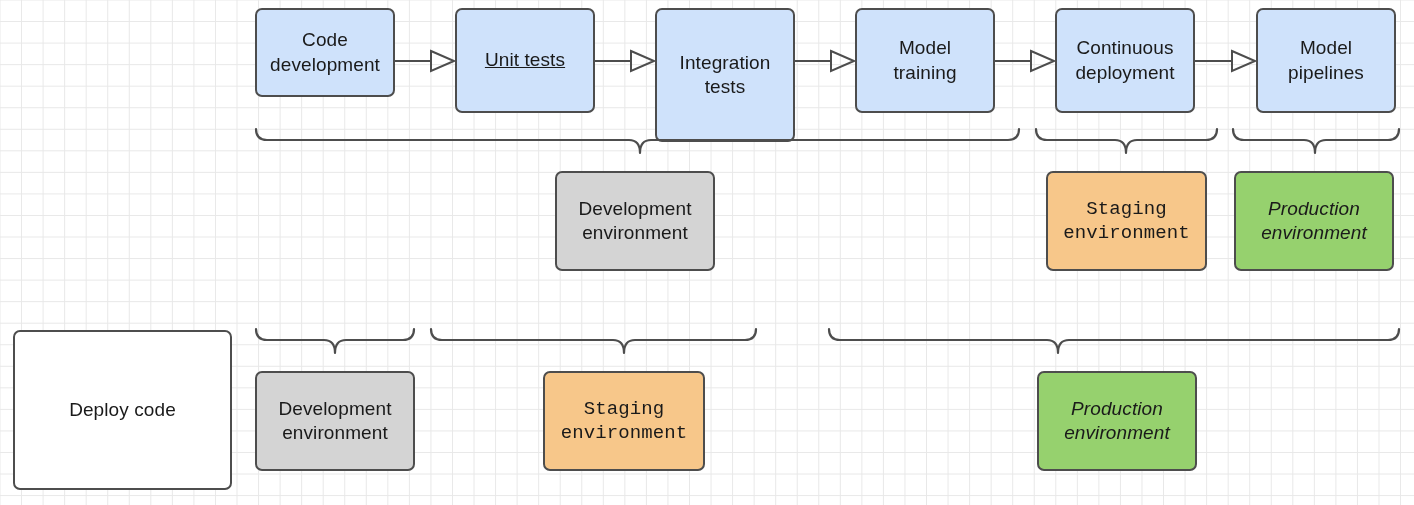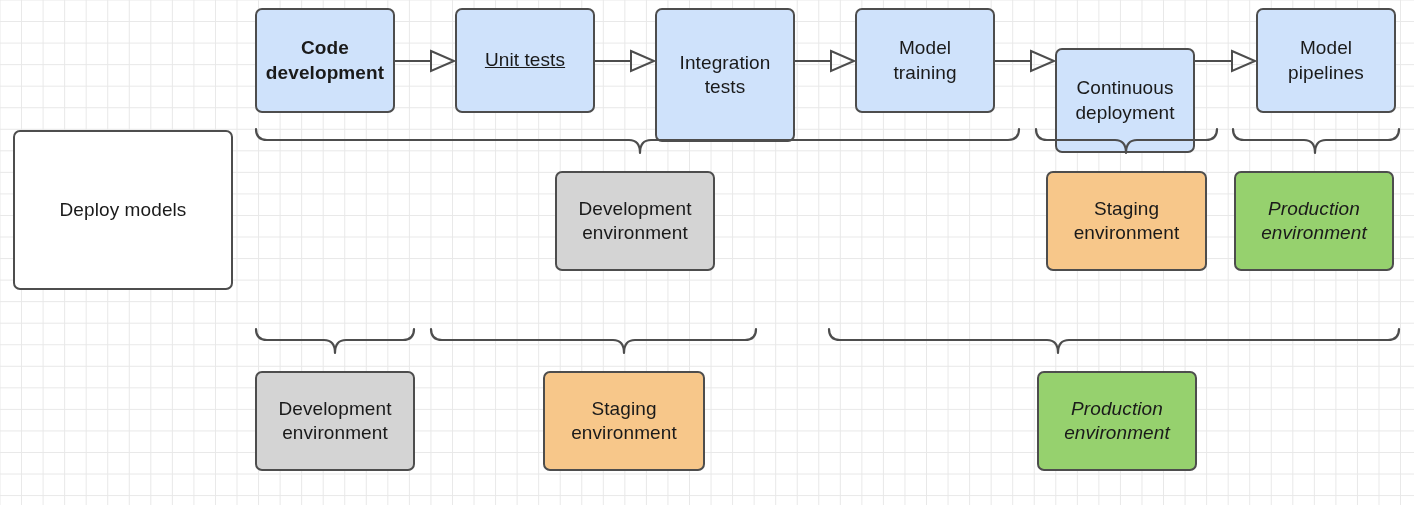--- a/index.html
+++ b/index.html
@@ -32,46 +32,46 @@
     text-align: center;
     color: #1a1a1a;
     font-size: 19px;
     line-height: 1.28;
     letter-spacing: 0.1px;
     white-space: pre-line;
   }
   .node-blue   { background: #cfe2fb; }
   .node-white  { background: #ffffff; }
   .node-gray   { background: #d4d4d4; }
-  .node-orange { background: #f7c78a; }
+  .node-orange { background: #f7c78a; font-family: Liberation Mono, monospace; }
   .node-green  { background: #96d16e; font-style: italic; }
   .arrowhead {
     position: absolute;
     overflow: visible;
   }
   .arrowhead svg { display: block; overflow: visible; }
 
   .brace {
     position: absolute;
     overflow: visible;
   }
   .brace svg { display: block; overflow: visible; }
 </style>
 </head>
 <body>
 
 <div id="canvas">
-    <div class="node node-blue" style="left: 255px; top: 8px; width: 140px; height: 105px; font-weight: bold;">Code
+    <div class="node node-blue" style="left: 255px; top: 8px; width: 140px; height: 89px;">Code
 development</div>
     <div class="node node-blue" style="left: 455px; top: 8px; width: 140px; height: 105px; text-decoration: underline;">Unit tests</div>
     <div class="node node-blue" style="left: 655px; top: 8px; width: 140px; height: 134px;">Integration
 tests</div>
     <div class="node node-blue" style="left: 855px; top: 8px; width: 140px; height: 105px;">Model
 training</div>
-    <div class="node node-blue" style="left: 1055px; top: 8px; width: 140px; height: 105px; margin-top: 40px;">Continuous
+    <div class="node node-blue" style="left: 1055px; top: 8px; width: 140px; height: 105px;">Continuous
 deployment</div>
     <div class="node node-blue" style="left: 1256px; top: 8px; width: 140px; height: 105px;">Model
 pipelines</div>
     <div class="arrowhead" style="left: 395px; top: 49px; width: 60px; height: 24px;">
       <svg width="60" height="24" viewBox="0 0 60 24">
         <path d="M0 12 L36 12" stroke="#4d4d4d" stroke-width="2" fill="none"></path>
         <path d="M36 2 L59 12 L36 22 Z" stroke="#4d4d4d" stroke-width="2" fill="none" stroke-linejoin="miter"></path>
       </svg>
     </div>
     <div class="arrowhead" style="left: 595px; top: 49px; width: 60px; height: 24px;">
@@ -91,21 +91,20 @@
         <path d="M0 12 L36 12" stroke="#4d4d4d" stroke-width="2" fill="none"></path>
         <path d="M36 2 L59 12 L36 22 Z" stroke="#4d4d4d" stroke-width="2" fill="none" stroke-linejoin="miter"></path>
       </svg>
     </div>
     <div class="arrowhead" style="left: 1195px; top: 49px; width: 61px; height: 24px;">
       <svg width="61" height="24" viewBox="0 0 61 24">
         <path d="M0 12 L37 12" stroke="#4d4d4d" stroke-width="2" fill="none"></path>
         <path d="M37 2 L60 12 L37 22 Z" stroke="#4d4d4d" stroke-width="2" fill="none" stroke-linejoin="miter"></path>
       </svg>
     </div>
-    <div class="node node-white" style="left: 13px; top: 130px; width: 220px; height: 160px;">Deploy models</div>
     <div class="brace" style="left: 255px; top: 128px; width: 765px; height: 34px;">
       <svg width="765" height="34" viewBox="0 0 765 34">
         <path d="M1,1 Q1,12 12,12 L374,12 Q385,12 385,25 Q385,12 396,12 L753,12 Q764,12 764,1" fill="none" stroke="#4d4d4d" stroke-width="2.2" stroke-linecap="round" stroke-linejoin="round"></path>
       </svg>
     </div>
     <div class="brace" style="left: 1035px; top: 128px; width: 183px; height: 34px;">
       <svg width="183" height="34" viewBox="0 0 183 34">
         <path d="M1,1 Q1,12 12,12 L80,12 Q91,12 91,25 Q91,12 102,12 L171,12 Q182,12 182,1" fill="none" stroke="#4d4d4d" stroke-width="2.2" stroke-linecap="round" stroke-linejoin="round"></path>
       </svg>
     </div>
@@ -113,20 +112,21 @@
       <svg width="168" height="34" viewBox="0 0 168 34">
         <path d="M1,1 Q1,12 12,12 L72,12 Q83,12 83,25 Q83,12 94,12 L156,12 Q167,12 167,1" fill="none" stroke="#4d4d4d" stroke-width="2.2" stroke-linecap="round" stroke-linejoin="round"></path>
       </svg>
     </div>
     <div class="node node-gray" style="left: 555px; top: 171px; width: 160px; height: 100px;">Development
 environment</div>
     <div class="node node-orange" style="left: 1046px; top: 171px; width: 161px; height: 100px;">Staging
 environment</div>
     <div class="node node-green" style="left: 1234px; top: 171px; width: 160px; height: 100px;">Production
 environment</div>
+    <div class="node node-white" style="left: 13px; top: 330px; width: 219px; height: 160px;">Deploy code</div>
     <div class="brace" style="left: 255px; top: 328px; width: 160px; height: 34px;">
       <svg width="160" height="34" viewBox="0 0 160 34">
         <path d="M1,1 Q1,12 12,12 L69,12 Q80,12 80,25 Q80,12 91,12 L148,12 Q159,12 159,1" fill="none" stroke="#4d4d4d" stroke-width="2.2" stroke-linecap="round" stroke-linejoin="round"></path>
       </svg>
     </div>
     <div class="brace" style="left: 430px; top: 328px; width: 327px; height: 34px;">
       <svg width="327" height="34" viewBox="0 0 327 34">
         <path d="M1,1 Q1,12 12,12 L183,12 Q194,12 194,25 Q194,12 205,12 L315,12 Q326,12 326,1" fill="none" stroke="#4d4d4d" stroke-width="2.2" stroke-linecap="round" stroke-linejoin="round"></path>
       </svg>
     </div>

